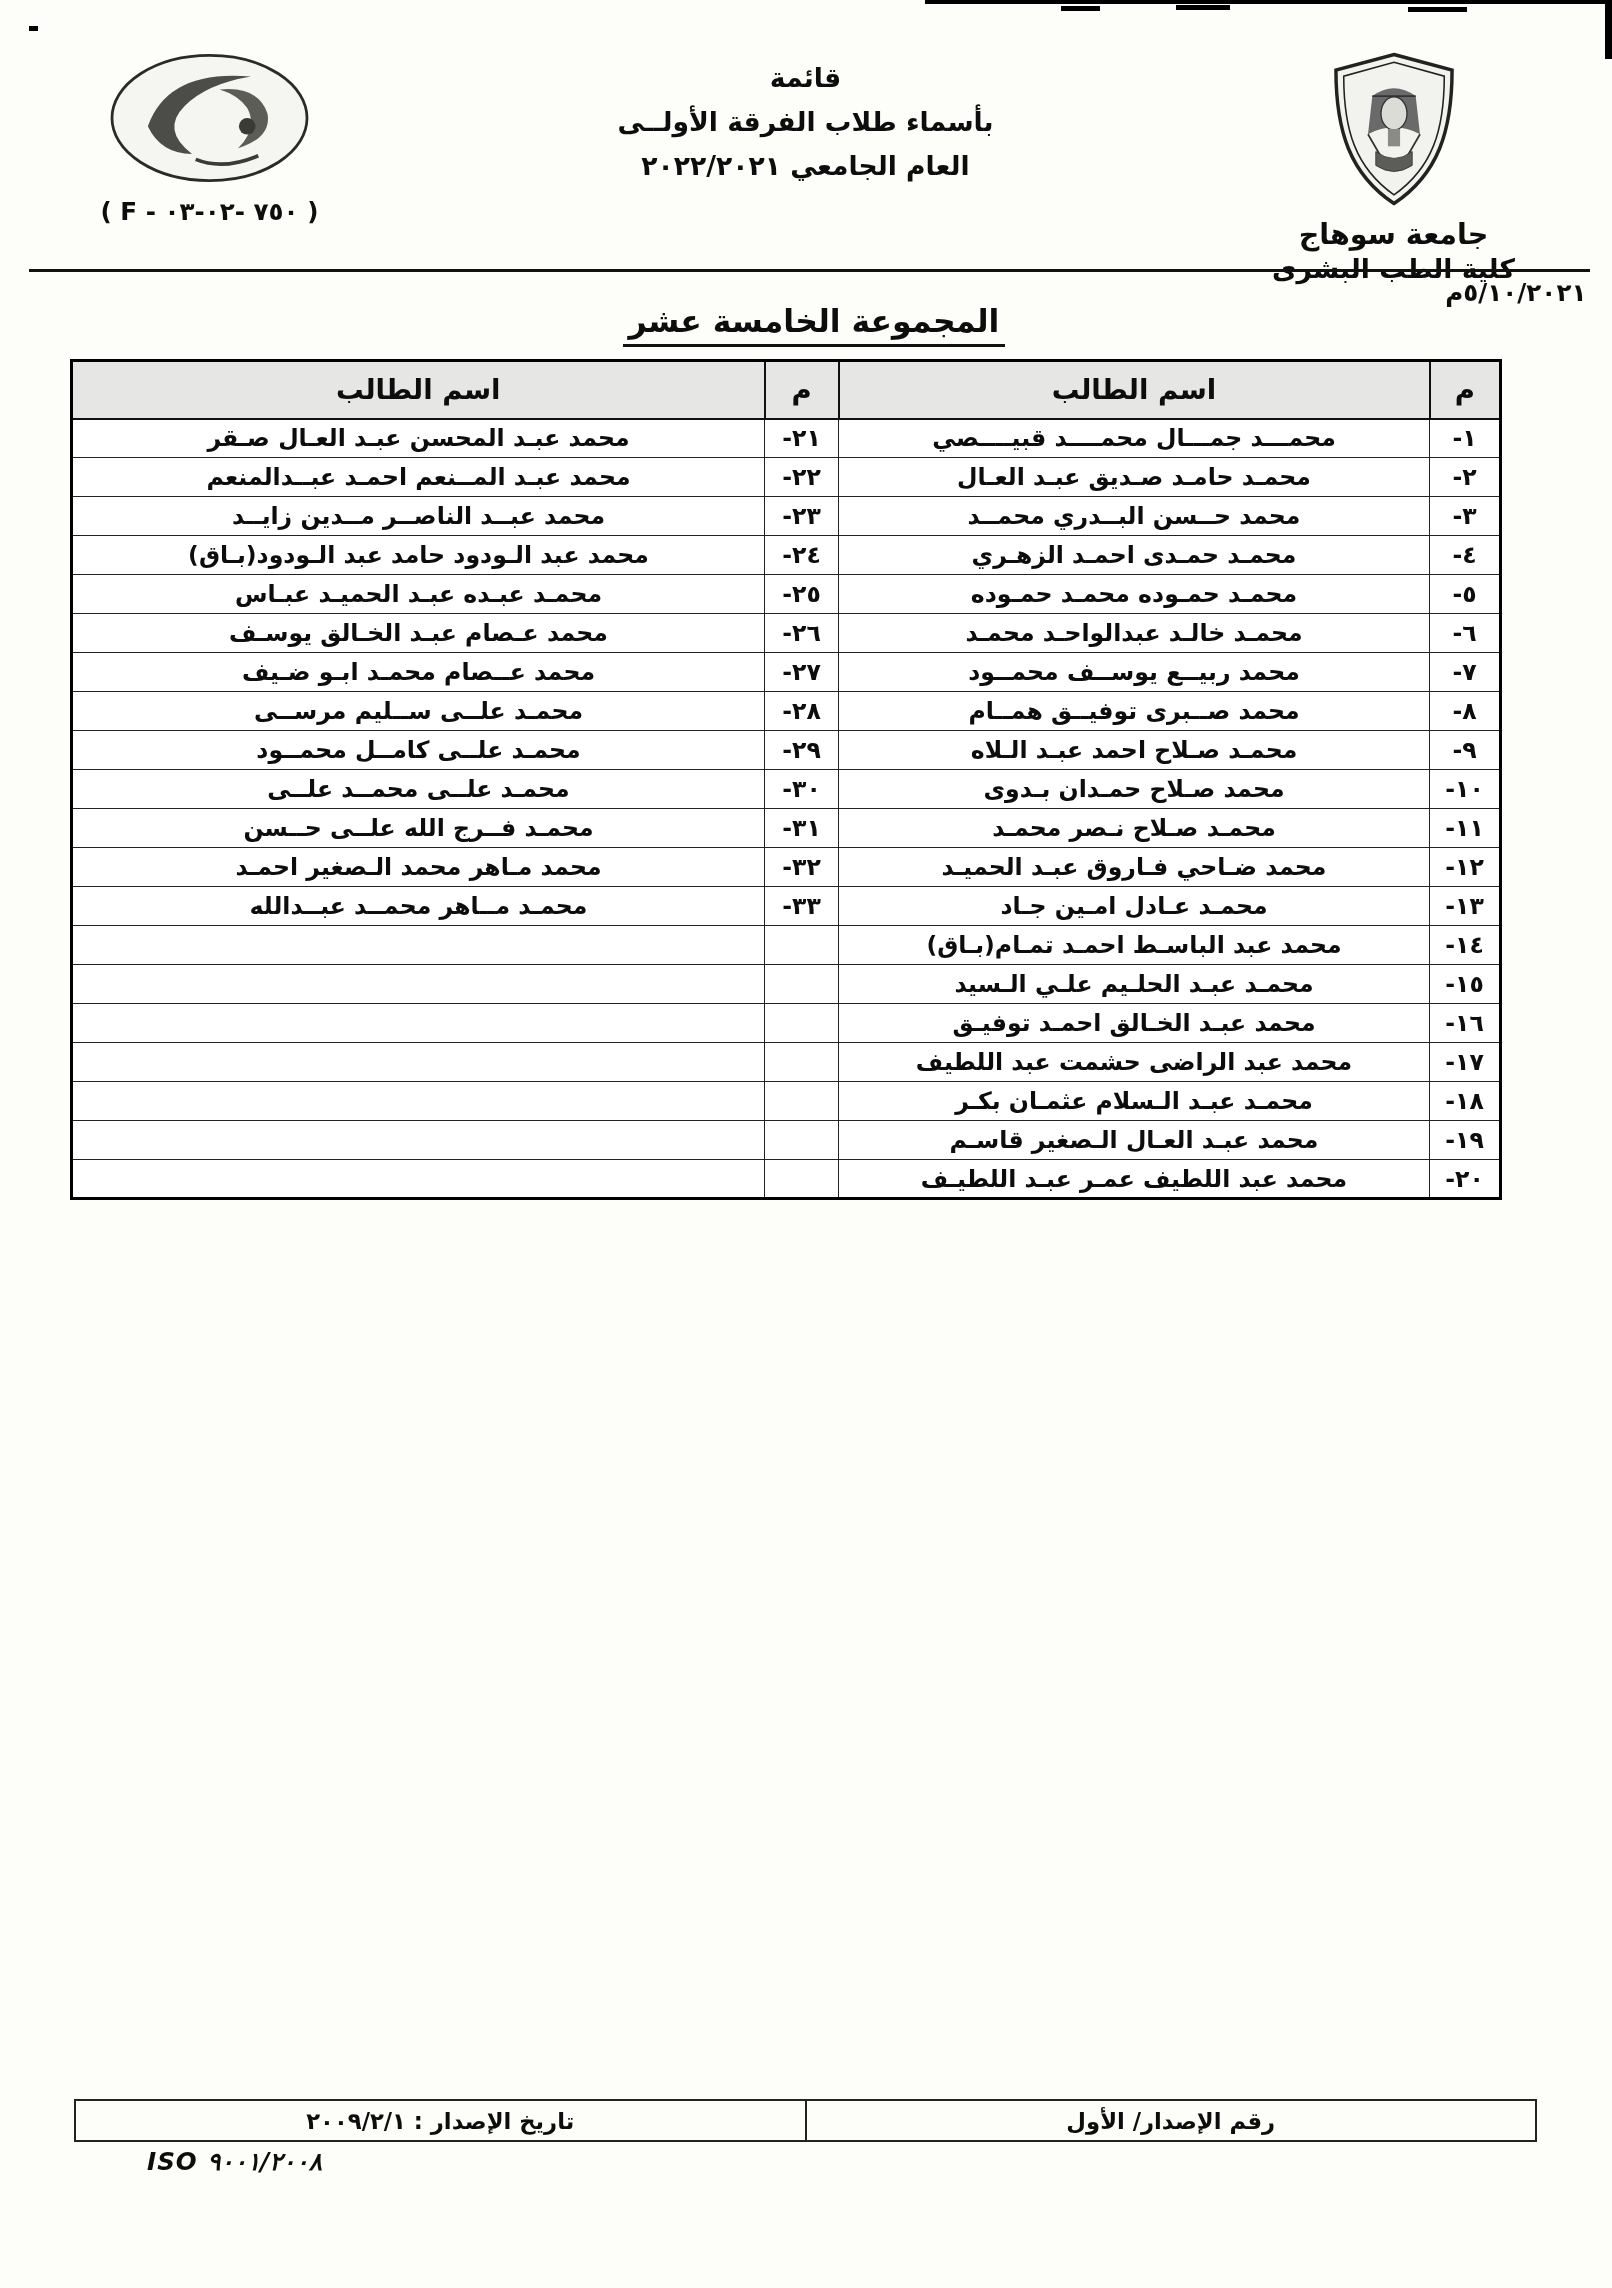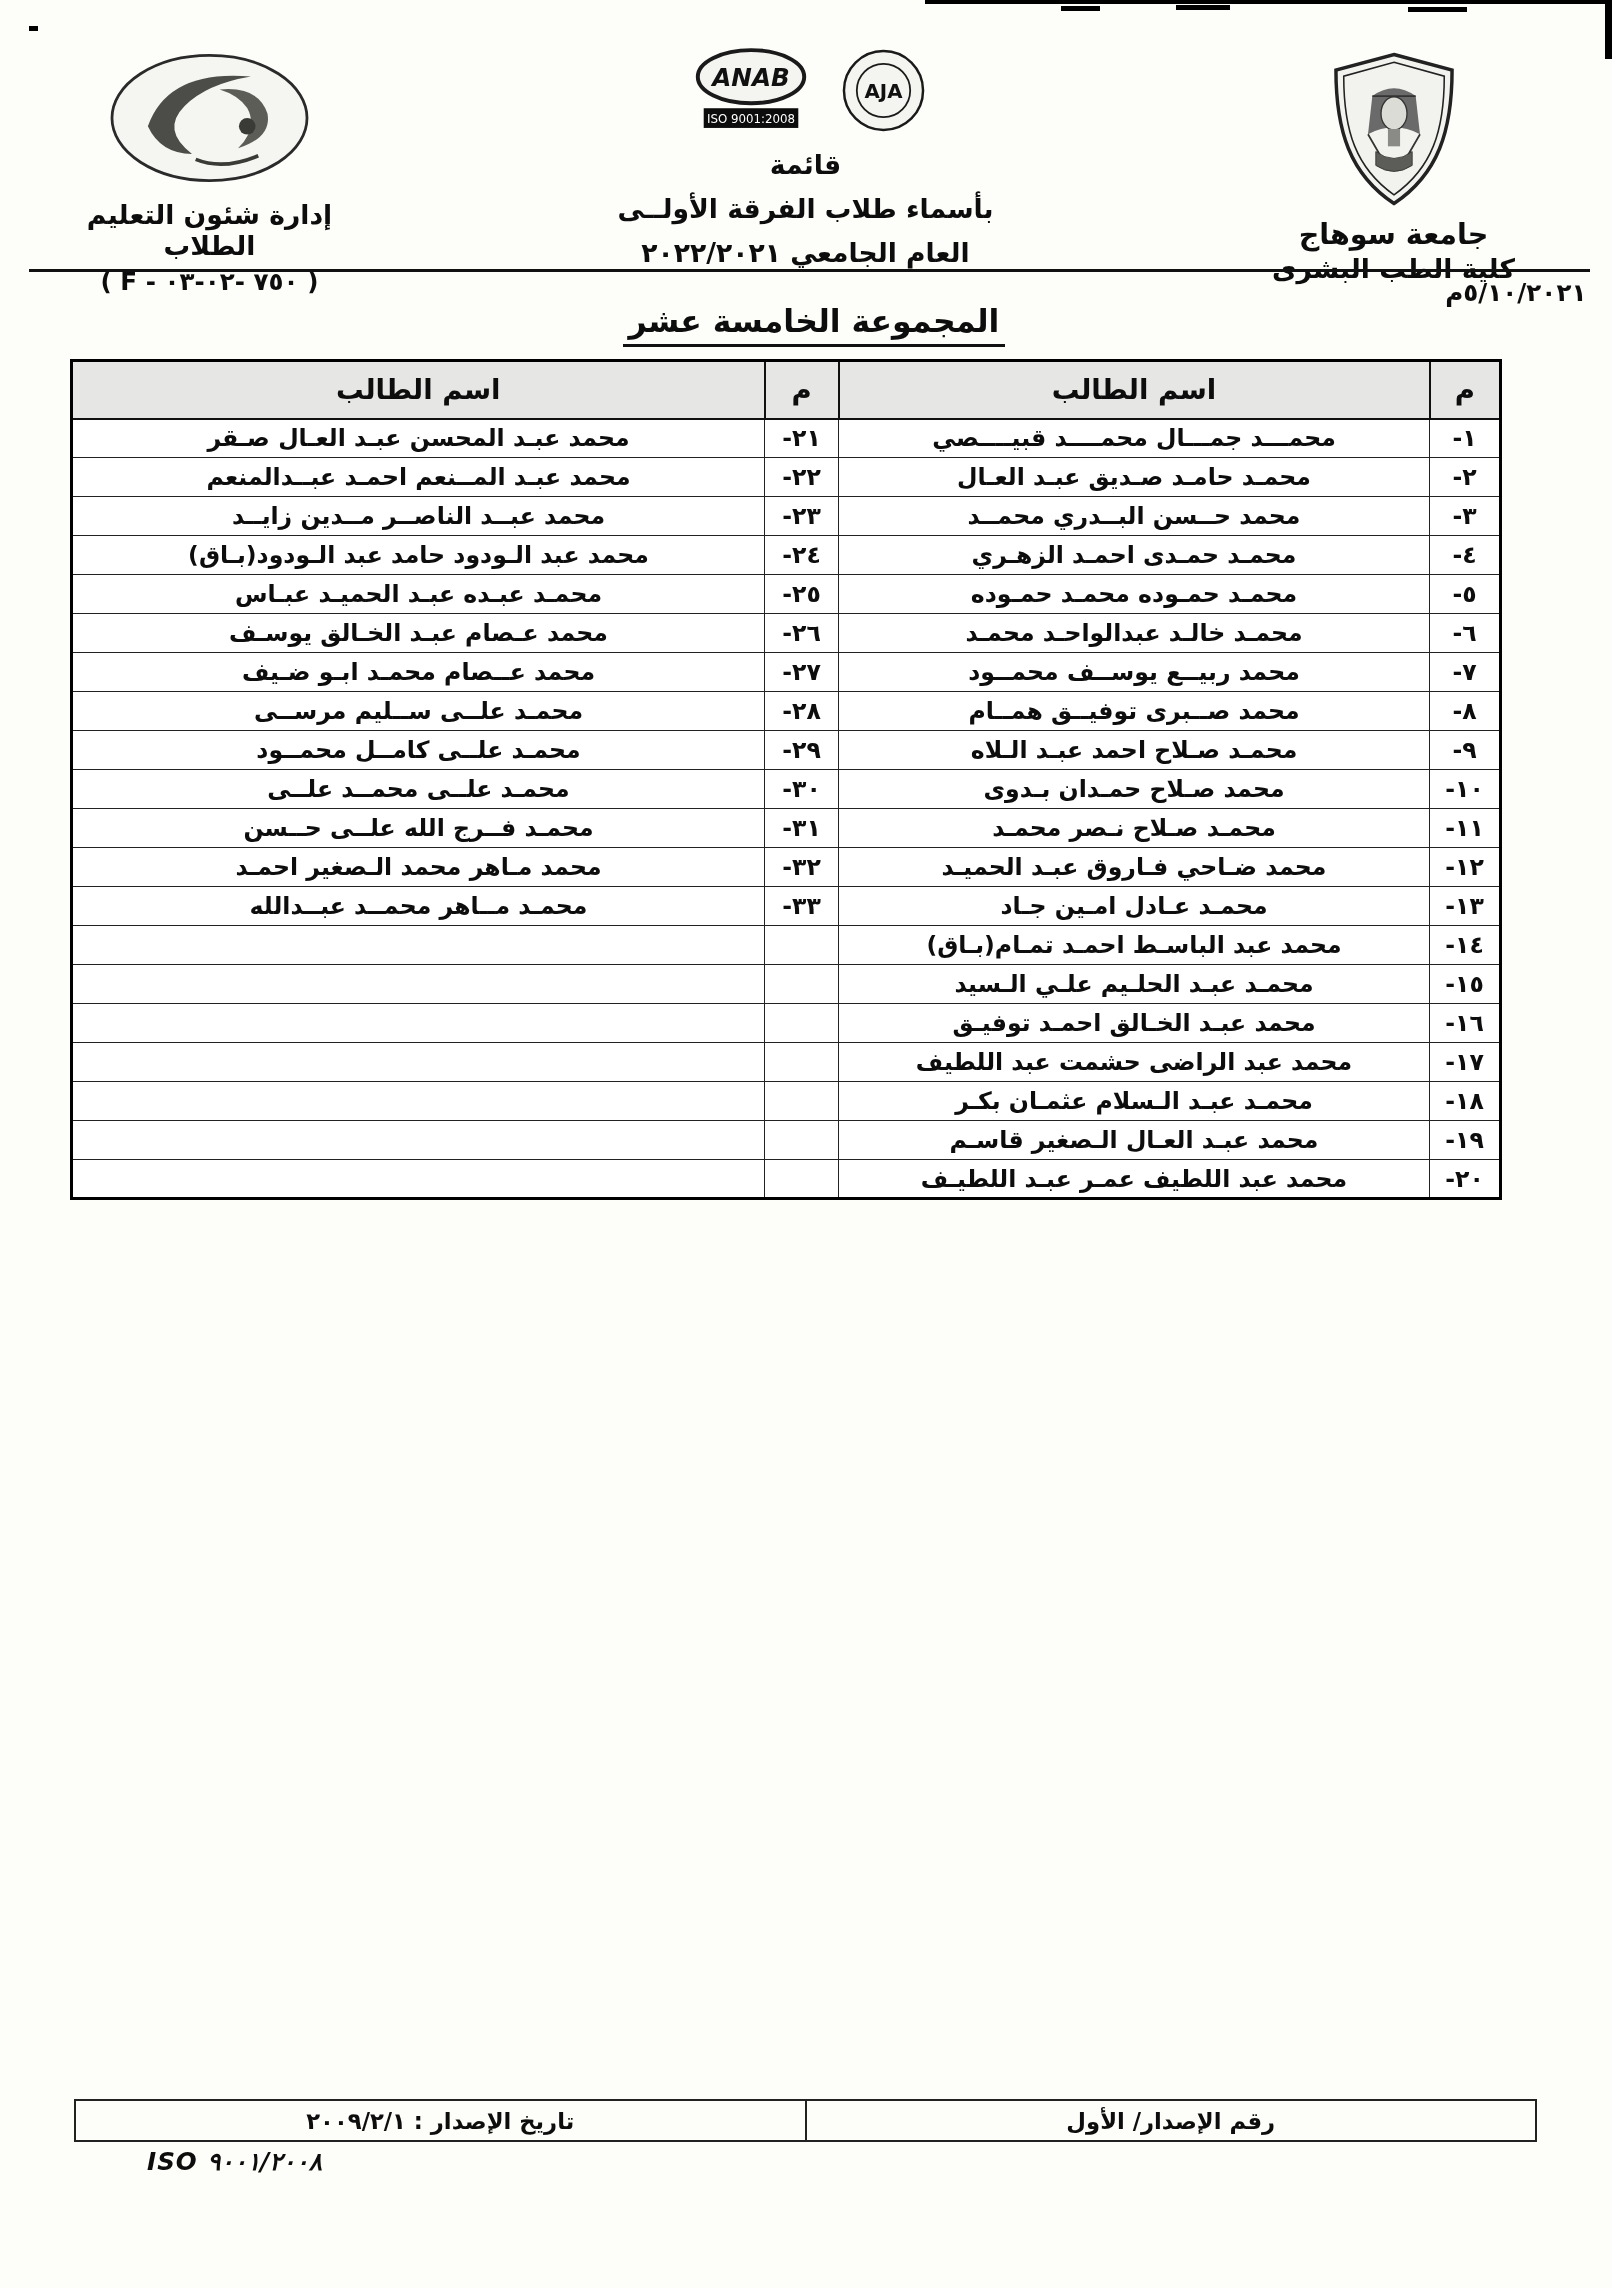--- a/index.html
+++ b/index.html
@@ -80,47 +80,33 @@
         <ellipse cx="75" cy="72" rx="15" ry="19" fill="#dcdcd6" stroke="#333" stroke-width="1.5"></ellipse>
         <path d="M45 96 L60 122 M105 96 L90 122" stroke="#333" stroke-width="2" fill="none"></path>
         <rect x="68" y="90" width="14" height="20" fill="#8a8a86"></rect>
         <path d="M54 116 Q75 132 96 116 L96 132 Q75 146 54 132 Z" fill="#5c5c58" stroke="#333" stroke-width="1"></path>
       </svg>
       <div class="uni">جامعة سوهاج</div>
       <div class="fac">كلية الطب البشرى</div>
     </div>
 
     <div class="hdr-center">
-      <div class="logos-row" dir="ltr">
-        <svg width="134" height="87" viewBox="0 0 136 88" aria-hidden="true">
-          <ellipse cx="68" cy="30" rx="54" ry="27" fill="#f4f4f0" stroke="#1a1a1a" stroke-width="4"></ellipse>
-          <text x="68" y="39" text-anchor="middle" font-size="25" font-weight="bold" font-style="italic" fill="#111">ANAB</text>
-          <rect x="20" y="62" width="96" height="20" fill="#0c0c0c"></rect>
-          <text x="68" y="77" text-anchor="middle" font-size="12" fill="#fff">ISO 9001:2008</text>
-        </svg>
-        <svg width="87" height="87" viewBox="0 0 88 88" aria-hidden="true">
-          <circle cx="44" cy="44" r="40" fill="#f4f4f0" stroke="#1a1a1a" stroke-width="2.5"></circle>
-          <circle cx="44" cy="44" r="27" fill="none" stroke="#1a1a1a" stroke-width="1.8"></circle>
-          <text x="44" y="52" text-anchor="middle" font-size="20" font-weight="bold" fill="#111">AJA</text>
-        </svg>
-      </div>
       <div class="l1">قائمة</div>
       <div class="l2">بأسماء طلاب الفرقة الأولــى</div>
       <div class="l3">العام الجامعي ٢٠٢٢/٢٠٢١</div>
     </div>
 
     <div class="hdr-left">
       <svg width="227" height="138" viewBox="0 0 230 150" aria-hidden="true">
         <ellipse cx="115" cy="75" rx="106" ry="68" fill="#f5f5f1" stroke="#2a2a2a" stroke-width="3"></ellipse>
         <path d="M48 84 Q70 22 160 30 Q112 38 88 62 Q62 88 96 114 Q62 114 48 84 Z" fill="#4c4c48"></path>
         <path d="M126 44 Q168 40 178 70 Q183 96 146 108 Q168 86 156 64 Q146 50 126 44 Z" fill="#5d5d58"></path>
         <circle cx="156" cy="84" r="9" fill="#3a3a36"></circle>
         <path d="M100 120 Q130 132 168 116" fill="none" stroke="#3a3a36" stroke-width="4"></path>
       </svg>
-      <div class="dept">إدارة شئون التعليم الطلاب</div>
       <div class="code" dir="ltr">( F - ٧٥٠  -٠٢-٠٣ )</div>
     </div>
   </div>
 
   <div class="header-rule"></div>
   <div class="date-line">٥/١٠/٢٠٢١م</div>
 
   <div class="group-title-wrap">
     <span>المجموعة الخامسة عشر</span>
   </div>

